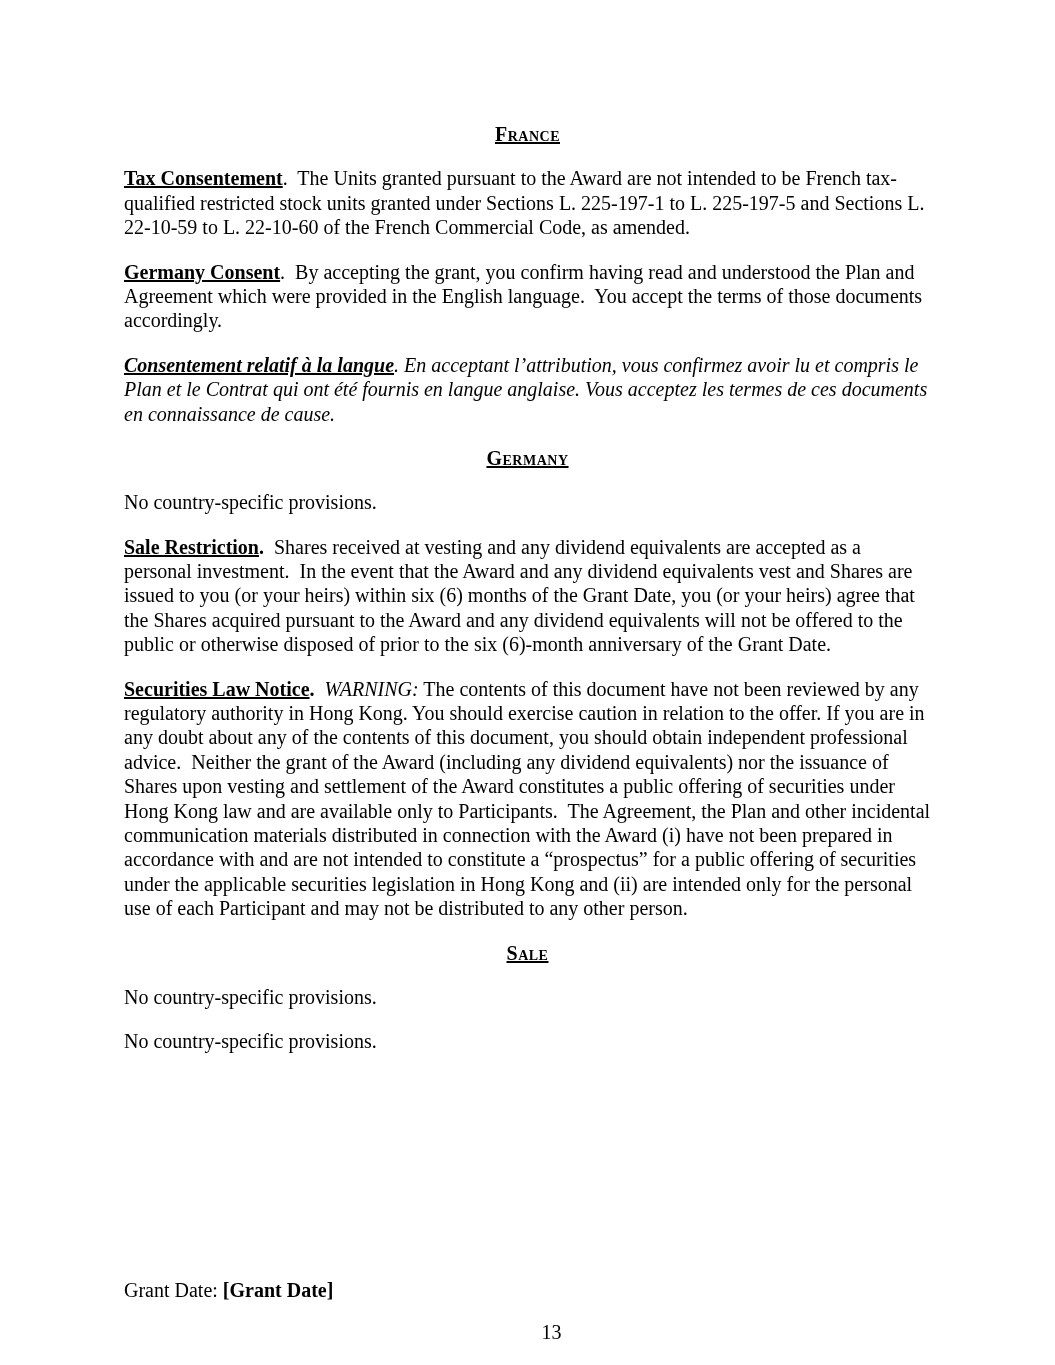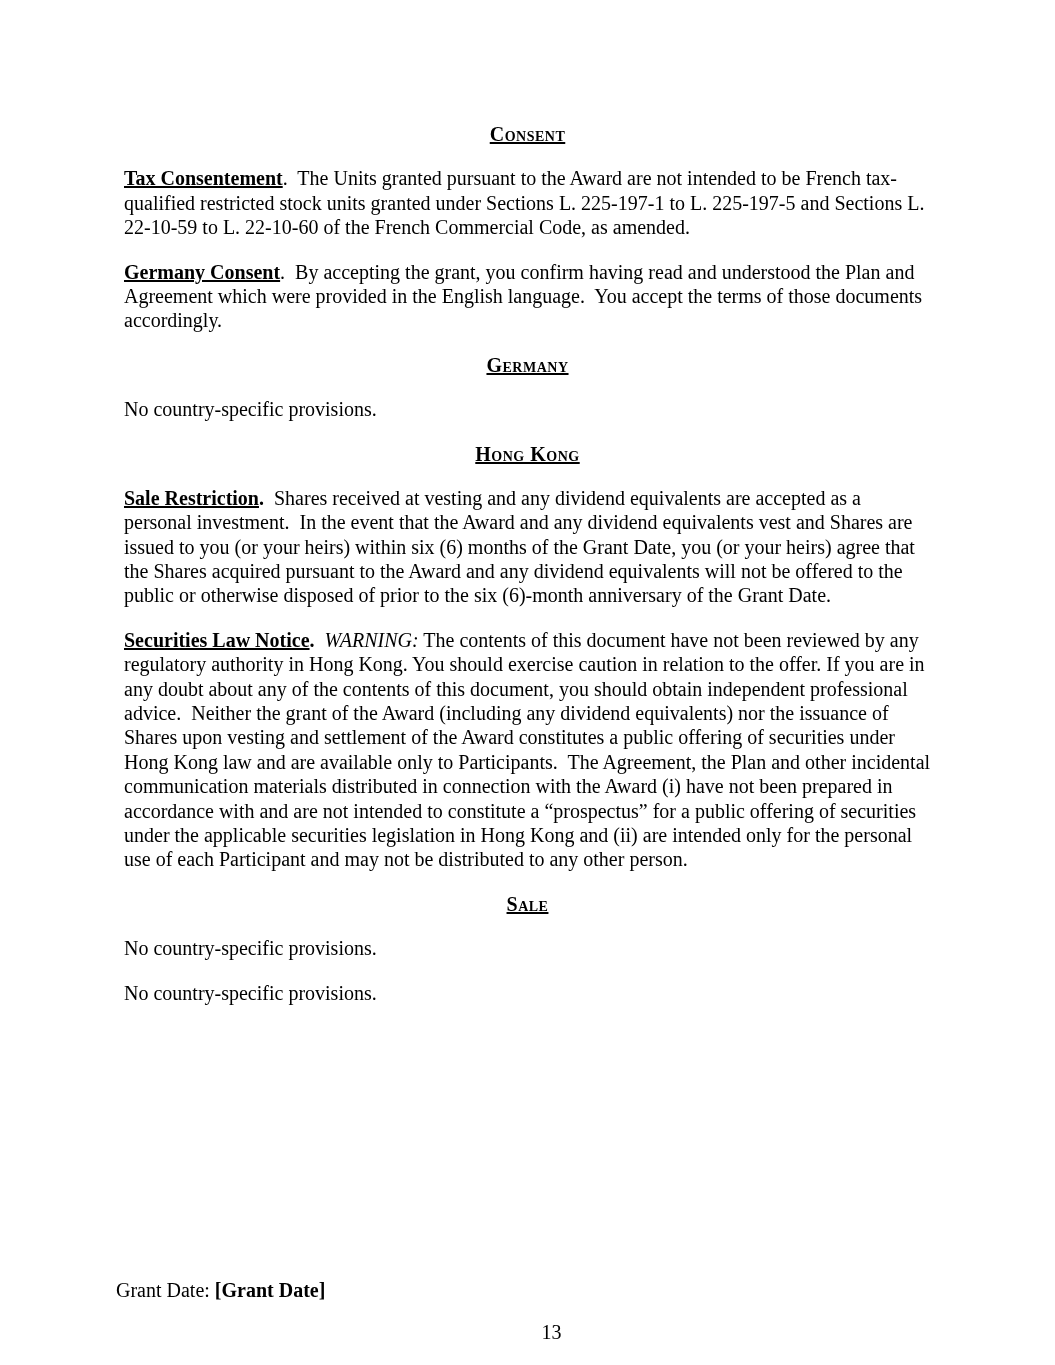--- a/index.html
+++ b/index.html
@@ -38,42 +38,42 @@
     position: absolute;
     top: 1320px;
     left: 0;
     width: 100%;
     text-align: center;
     padding-left: 24px;
   }
   .doc-footer {
     position: absolute;
     top: 1278px;
-    left: 116px;
+    left: 124px;
   }
 </style>
 </head>
 <body>
 
 <div class="page">
   <main class="content">
 
     <section>
-      <h2 class="heading"><span class="hd">Consent</span></h2>
+      <h2 class="heading"><span class="hd">France</span></h2>
       <p class="para"><span class="b u">Tax Consentement</span><span>.  The Units granted pursuant to the Award are not intended to be French tax-qualified restricted stock units granted under Sections L. 225-197-1 to L. 225-197-5 and Sections L. 22-10-59 to L. 22-10-60 of the French Commercial Code, as amended.</span></p>
       <p class="para"><span class="b u">Germany Consent</span><span>.  By accepting the grant, you confirm having read and understood the Plan and Agreement which were provided in the English language.  You accept the terms of those documents accordingly.</span></p>
+      <p class="para"><span class="b i u">Consentement relatif à la langue</span><span class="i">. En acceptant l’attribution, vous confirmez avoir lu et compris le Plan et le Contrat qui ont été fournis en langue anglaise. Vous acceptez les termes de ces documents en connaissance de cause.</span></p>
     </section>
 
     <section>
       <h2 class="heading"><span class="hd">Germany</span></h2>
       <p class="para"><span>No country-specific provisions.</span></p>
     </section>
 
     <section>
-      <h2 class="heading"><span class="hd">Hong Kong</span></h2>
       <p class="para"><span class="b u">Sale Restriction</span><span class="b">.</span><span>  Shares received at vesting and any dividend equivalents are accepted as a personal investment.  In the event that the Award and any dividend equivalents vest and Shares are issued to you (or your heirs) within six (6) months of the Grant Date, you (or your heirs) agree that the Shares acquired pursuant to the Award and any dividend equivalents will not be offered to the public or otherwise disposed of prior to the six (6)-month anniversary of the Grant Date.</span></p>
       <p class="para"><span class="b u">Securities Law Notice</span><span class="b">.</span><span>  </span><span class="i">WARNING:</span><span> The contents of this document have not been reviewed by any regulatory authority in Hong Kong. You should exercise caution in relation to the offer. If you are in any doubt about any of the contents of this document, you should obtain independent professional advice.  Neither the grant of the Award (including any dividend equivalents) nor the issuance of Shares upon vesting and settlement of the Award constitutes a public offering of securities under Hong Kong law and are available only to Participants.  The Agreement, the Plan and other incidental communication materials distributed in connection with the Award (i) have not been prepared in accordance with and are not intended to constitute a “prospectus” for a public offering of securities under the applicable securities legislation in Hong Kong and (ii) are intended only for the personal use of each Participant and may not be distributed to any other person.</span></p>
     </section>
 
     <section>
       <h2 class="heading"><span class="hd">Sale</span></h2>
       <p class="para"><span>No country-specific provisions.</span></p>
     </section>
 
     <section>

